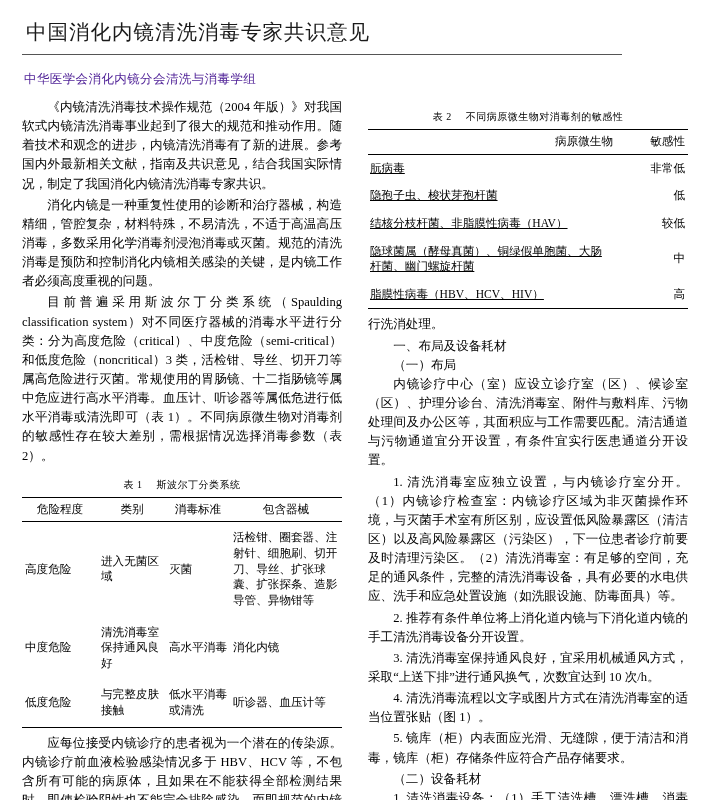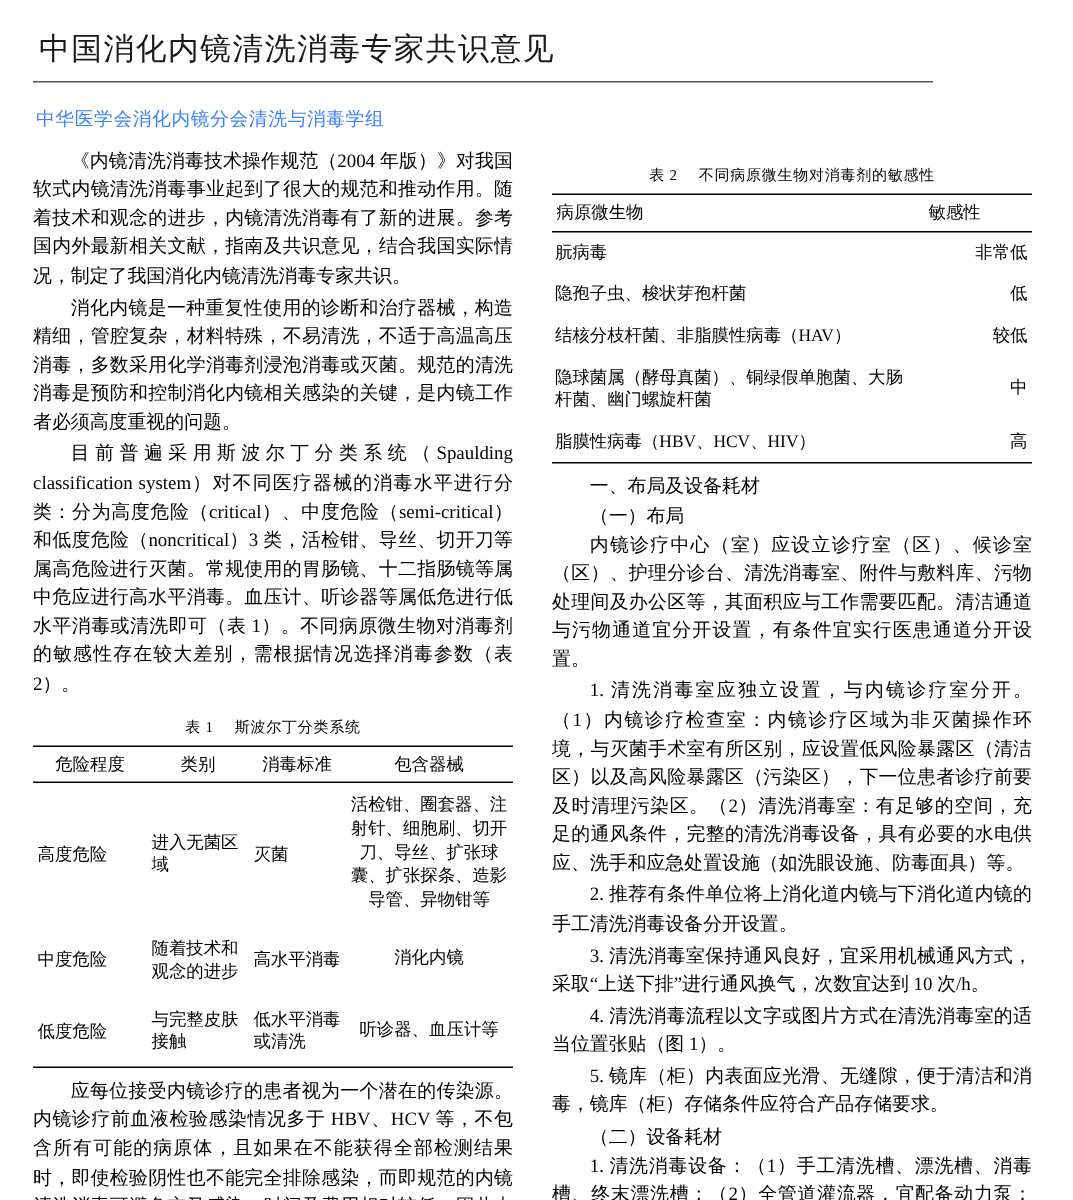--- a/index.html
+++ b/index.html
@@ -31,21 +31,21 @@
   }
   .title-rule {
     border: none;
     border-top: 1px solid #555;
     margin: 0 0 16px 0;
   }
   .byline {
     font-size: 12.5px;
     letter-spacing: 0.4px;
     margin: 0 0 10px 2px;
-    color: #3b82f6;
+    color: #4c1d95;
   }
   .columns {
     display: flex;
     gap: 26px;
     align-items: flex-start;
   }
   .col {
     width: 320px;
     flex: 0 0 320px;
   }
@@ -90,25 +90,25 @@
     border-bottom: 0.9px solid #000;
     font-weight: normal;
     text-align: center;
   }
   table.t tbody tr:last-child td {
     border-bottom: 1.3px solid #000;
   }
   table.t1 td.c1 { width: 70px; text-align: left; margin-left: 12px; }
   table.t1 td.c2 { width: 62px; text-align: left; }
   table.t1 td.c3 { width: 58px; text-align: left; }
-  table.t1 td.c4 { text-align: center; font-family: Liberation Mono, monospace; }
+  table.t1 td.c4 { text-align: left; }
   table.t1 tbody td { padding-top: 8px; padding-bottom: 8px; }
-  table.t2 td.n1 { text-align: left; padding-left: 2px; }
+  table.t2 td.n1 { text-align: left; padding-left: 2px; text-decoration: underline; }
   table.t2 td.n2 { text-align: right; width: 66px; }
-  table.t2 thead th.h1 { text-align: left; }
+  table.t2 thead th.h1 { text-align: right; }
   table.t2 tbody td { padding-top: 6px; padding-bottom: 6px; }
   .spacer-s { height: 6px; }
 </style>
 </head>
 <body>
 
 <div class="page">
 
   <div class="doc-title">中国消化内镜清洗消毒专家共识意见</div>
   <hr class="title-rule">
@@ -138,21 +138,21 @@
         </thead>
         <tbody>
           <tr>
             <td class="c1">高度危险</td>
             <td class="c2">进入无菌区域</td>
             <td class="c3">灭菌</td>
             <td class="c4">活检钳、圈套器、注射针、细胞刷、切开刀、导丝、扩张球囊、扩张探条、造影导管、异物钳等</td>
           </tr>
           <tr>
             <td class="c1">中度危险</td>
-            <td class="c2">随着技术和观念的进步</td>
+            <td class="c2">清洗消毒室保持通风良好</td>
             <td class="c3">高水平消毒</td>
             <td class="c4">消化内镜</td>
           </tr>
           <tr>
             <td class="c1">低度危险</td>
             <td class="c2">与完整皮肤接触</td>
             <td class="c3">低水平消毒或清洗</td>
             <td class="c4">听诊器、血压计等</td>
           </tr>
         </tbody>
@@ -198,20 +198,21 @@
           </tr>
           <tr>
             <td class="n1">脂膜性病毒（HBV、HCV、HIV）</td>
             <td class="n2">高</td>
           </tr>
         </tbody>
       </table>
 
       <div class="spacer-s"></div>
 
+      <p class="body noind">行洗消处理。</p>
 
       <p class="sec-h">一、布局及设备耗材</p>
       <p class="sec-h">（一）布局</p>
 
       <p class="body">内镜诊疗中心（室）应设立诊疗室（区）、候诊室（区）、护理分诊台、清洗消毒室、附件与敷料库、污物处理间及办公区等，其面积应与工作需要匹配。清洁通道与污物通道宜分开设置，有条件宜实行医患通道分开设置。</p>
       <p class="body">1. 清洗消毒室应独立设置，与内镜诊疗室分开。（1）内镜诊疗检查室：内镜诊疗区域为非灭菌操作环境，与灭菌手术室有所区别，应设置低风险暴露区（清洁区）以及高风险暴露区（污染区），下一位患者诊疗前要及时清理污染区。（2）清洗消毒室：有足够的空间，充足的通风条件，完整的清洗消毒设备，具有必要的水电供应、洗手和应急处置设施（如洗眼设施、防毒面具）等。</p>
       <p class="body">2. 推荐有条件单位将上消化道内镜与下消化道内镜的手工清洗消毒设备分开设置。</p>
       <p class="body">3. 清洗消毒室保持通风良好，宜采用机械通风方式，采取“上送下排”进行通风换气，次数宜达到 10 次/h。</p>
       <p class="body">4. 清洗消毒流程以文字或图片方式在清洗消毒室的适当位置张贴（图 1）。</p>
       <p class="body">5. 镜库（柜）内表面应光滑、无缝隙，便于清洁和消毒，镜库（柜）存储条件应符合产品存储要求。</p>

